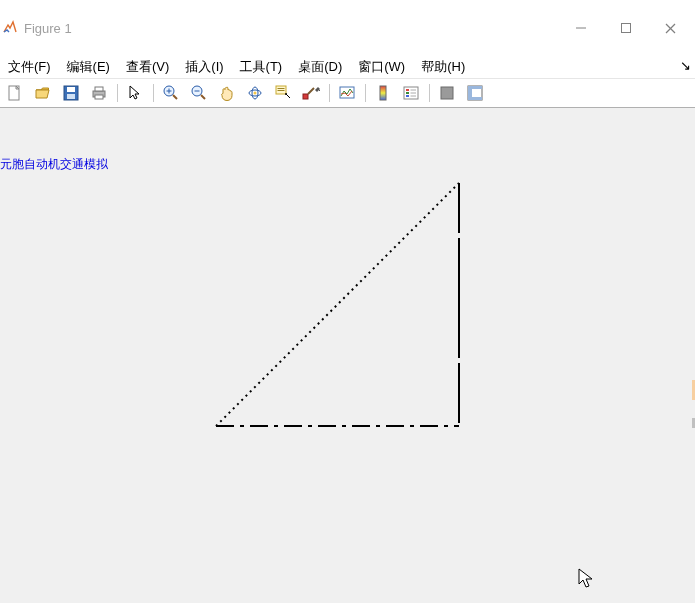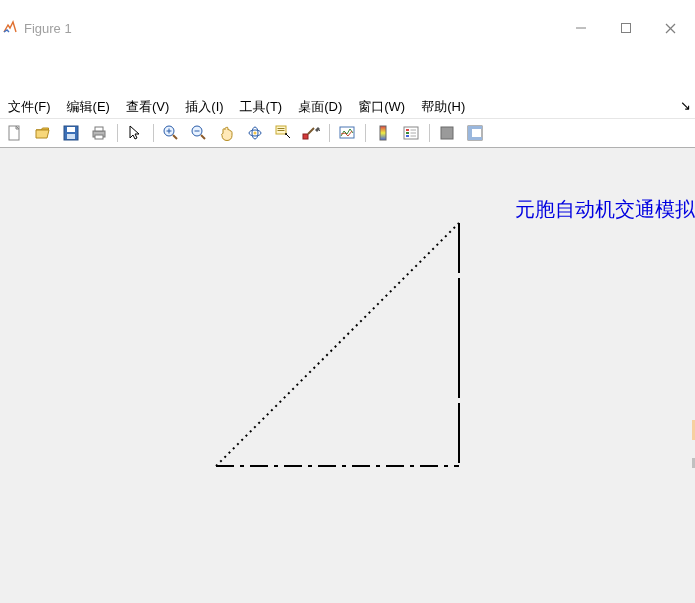--- a/index.html
+++ b/index.html
@@ -54,21 +54,20 @@
   .menubar {
     height: 22px;
     background: #ffffff;
     display: flex;
     align-items: center;
     padding: 0 2px;
     color: #000;
     font-size: 13px;
     border-bottom: 1px solid #e6e6e6;
     position: relative;
-    margin-top: 40px;
   }
   .menubar .menuitem {
     padding: 2px 10px 2px 6px;
     white-space: nowrap;
   }
   .menubar .menu-more {
     position: absolute;
     right: 4px;
     top: 2px;
     font-size: 13px;
@@ -107,23 +106,23 @@
     flex: 1 1 auto;
     background: #f0f0f0;
     position: relative;
     overflow:hidden;
   }
   .plot-title {
     position: absolute;
     top: 48px;
     left: 0;
     width: 100%;
-    text-align: right;
+    text-align: left;
     color: #0000e0;
-    font-size: 20px;
+    font-size: 12px;
     font-family: Liberation Serif, serif;
   }
   
   .cursor {
     position:absolute;
     left: 578px;
     top: 460px;
     pointer-events:none;
   }
   .right-edge {

